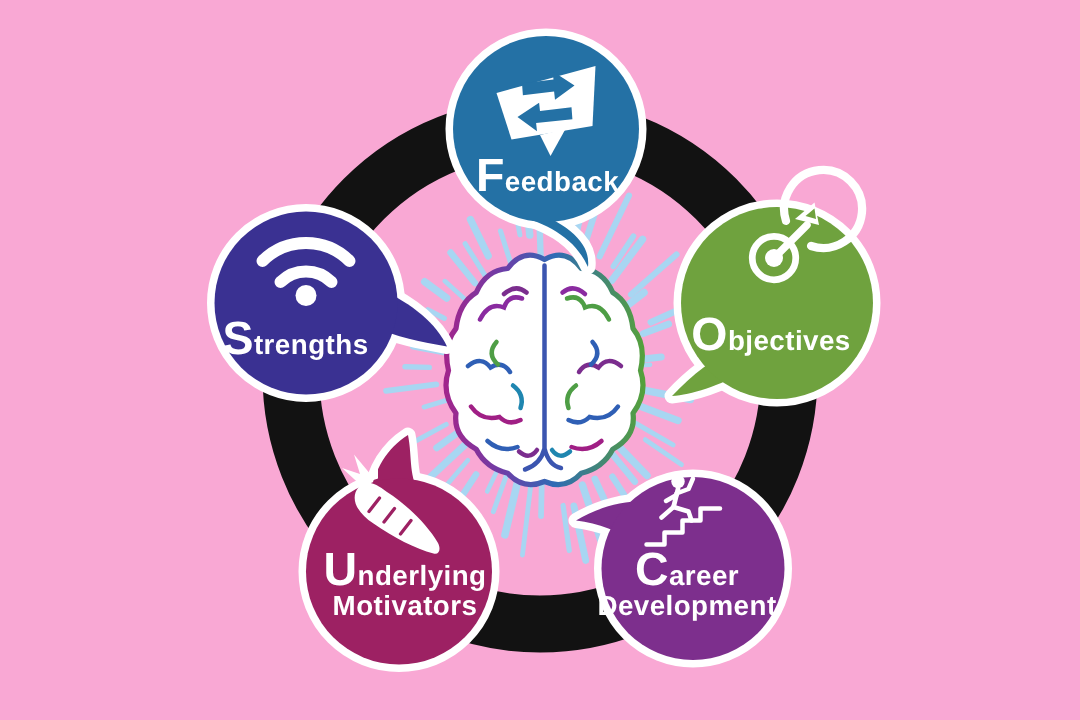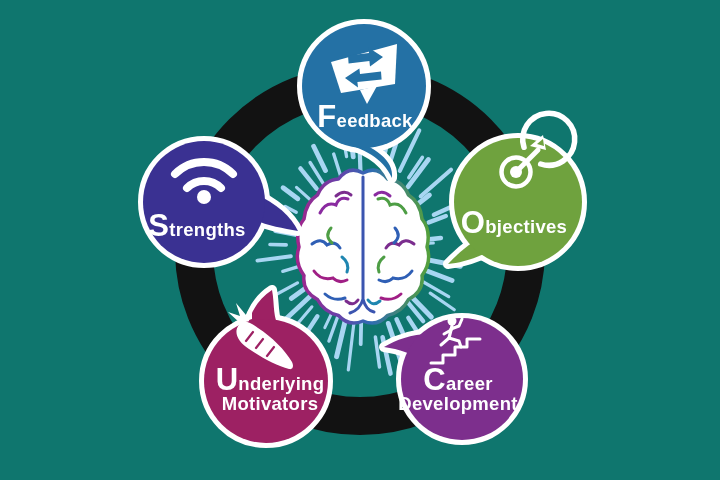--- a/index.html
+++ b/index.html
@@ -1,18 +1,18 @@
 <!DOCTYPE html>
 <html><head>
 <meta charset="utf-8">
 <style>
   html,body{margin:0;padding:0;background:#ffffff;}
   .stage{
     width:720px;height:480px;position:relative;overflow:hidden;
-    background:#0f766e;font-family:"Liberation Sans",sans-serif;
+    background:#f9a8d4;font-family:"Liberation Sans",sans-serif;
   }
   svg{display:block;}
   .label{
     font-family:"Liberation Sans",sans-serif;
     font-weight:700;
     font-size:18.5px;
     fill:#ffffff;
     text-anchor:middle;
     letter-spacing:0.3px;
   }

